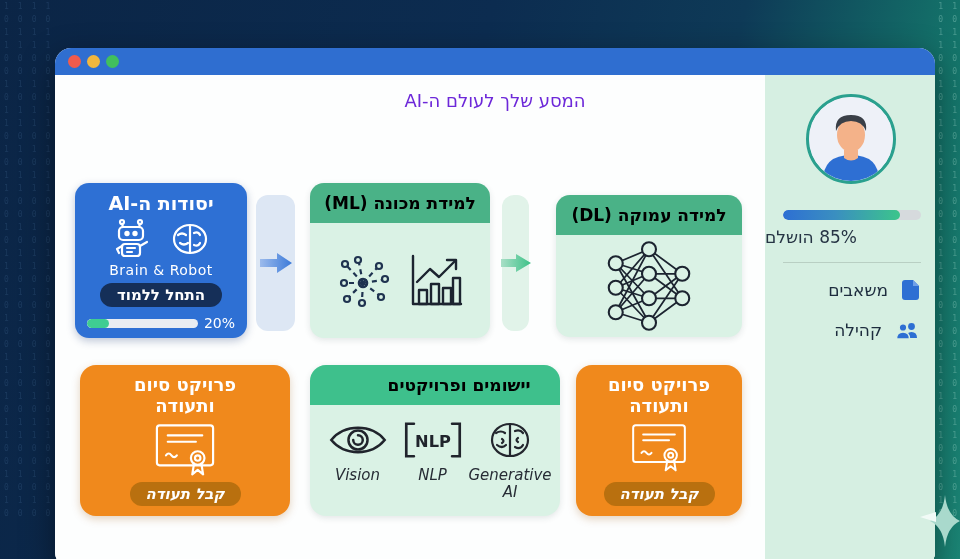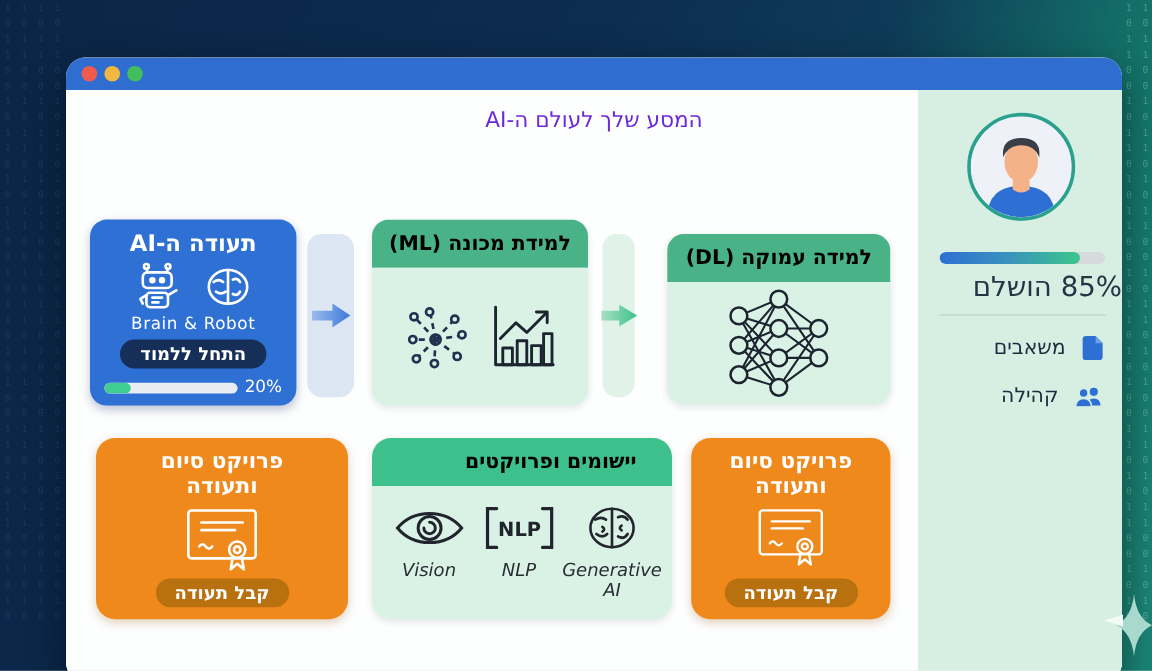--- a/index.html
+++ b/index.html
@@ -75,36 +75,36 @@
   
   .card-cert {
     position:absolute; top:290px; height:151px; background:#f0891c; border-radius:16px;
     color:#fff; display:flex; flex-direction:column; align-items:center;
     padding:10px 8px 10px; box-shadow:0 3px 8px rgba(150,80,0,0.25);justify-content:flex-end;
   }
   .cert-left  { left:25px;  width:210px; }
   .cert-right { left:521px; width:166px; }
   .cert-title { font-weight:bold; font-size:18px; line-height:1.15; text-align:center; max-width:150px; }
   .cert-button { margin-top:auto; background:#b9700f; color:#fff; border:none; border-radius:14px;
-                 font-family:inherit; font-weight:bold; font-size:15px; padding:3px 16px; cursor:pointer; }
+                 font-family:inherit; font-weight:bold; font-size:15px; padding:3px 16px; cursor:pointer;font-style:italic; }
 
   .card-apps { left:255px; top:290px; width:250px; height:151px; border-radius:16px; }
   .apps-body { display:flex; justify-content:space-around; align-items:flex-start; padding:14px 10px 0; }
   .app-item { display:flex; flex-direction:column; align-items:center; width:80px; }
   .app-label { font-size:15px; color:#272c35; margin-top:6px; text-align:center; line-height:1.1;font-style:italic; }
 
   
   .sidebar { position:absolute; right:0; top:0; bottom:0; width:170px; background:#d6efe2; z-index:2; }
   .avatar-ring { position:absolute; left:41px; top:19px; width:90px; height:90px; border-radius:50%;
                  border:3px solid #2aa08e; background:#eef1f8; overflow:hidden; }
   .sb-track { position:absolute; left:18px; top:135px; width:138px; height:10px;
               background:#d6dadd; border-radius:6px; overflow:hidden; direction:ltr; }
   .sb-fill { height:100%; background:linear-gradient(90deg,#2e6fd3 0%,#3a8fc0 45%,#3cc58b 100%); border-radius:6px; }
-  .sb-progress-label { position:absolute; top:152px; left:0; right:0; text-align:right;
-                       font-size:23px; color:#263444; }
+  .sb-progress-label { position:absolute; top:152px; left:0; right:0; text-align:left;
+                       font-size:17px; color:#263444; }
   .sb-divider { position:absolute; top:187px; left:18px; right:14px; height:1px; background:#b9cfc3; }
   .sb-menu { position:absolute; top:201px; left:0; right:0; padding:0 16px; }
   .sb-item { display:flex; align-items:center; gap:14px; height:28px; margin-bottom:12px;
              justify-content:flex-start; cursor:pointer; }
   .sb-item-label { font-size:17px; color:#1d2c3e; }
 
   
   .sparkle { position:absolute; left:930px; top:495px; z-index:6; }
   .sparkle-glint { position:absolute; left:920px; top:510px; z-index:7; }
 
@@ -365,21 +365,21 @@
     <span class="dot green"></span>
   </div>
 
   <div class="win-body">
 
     <div class="course-header" dir="rtl">
       <div class="course-subtitle">המסע שלך לעולם ה-AI</div>
     </div>
 
     <div class="card-foundations" dir="rtl">
-      <div class="f-title">תעודה ה-AI</div>
+      <div class="f-title">יסודות ה-AI</div>
       <div class="f-icons">
         <span>
           <svg width="44" height="40" viewBox="0 0 44 40" fill="none" stroke="#ffffff" stroke-width="2.2" stroke-linecap="round">
             <ellipse cx="22" cy="20" rx="16" ry="14"></ellipse>
             <path d="M22 6 V34"></path>
             <path d="M10 16 q4 -3 8 0"></path>
               <path d="M26 14 q4 -2 6 2"></path>
             <path d="M12 24 q4 3 8 0"></path>
               <path d="M26 26 q4 2 6 -2"></path>
           </svg>

